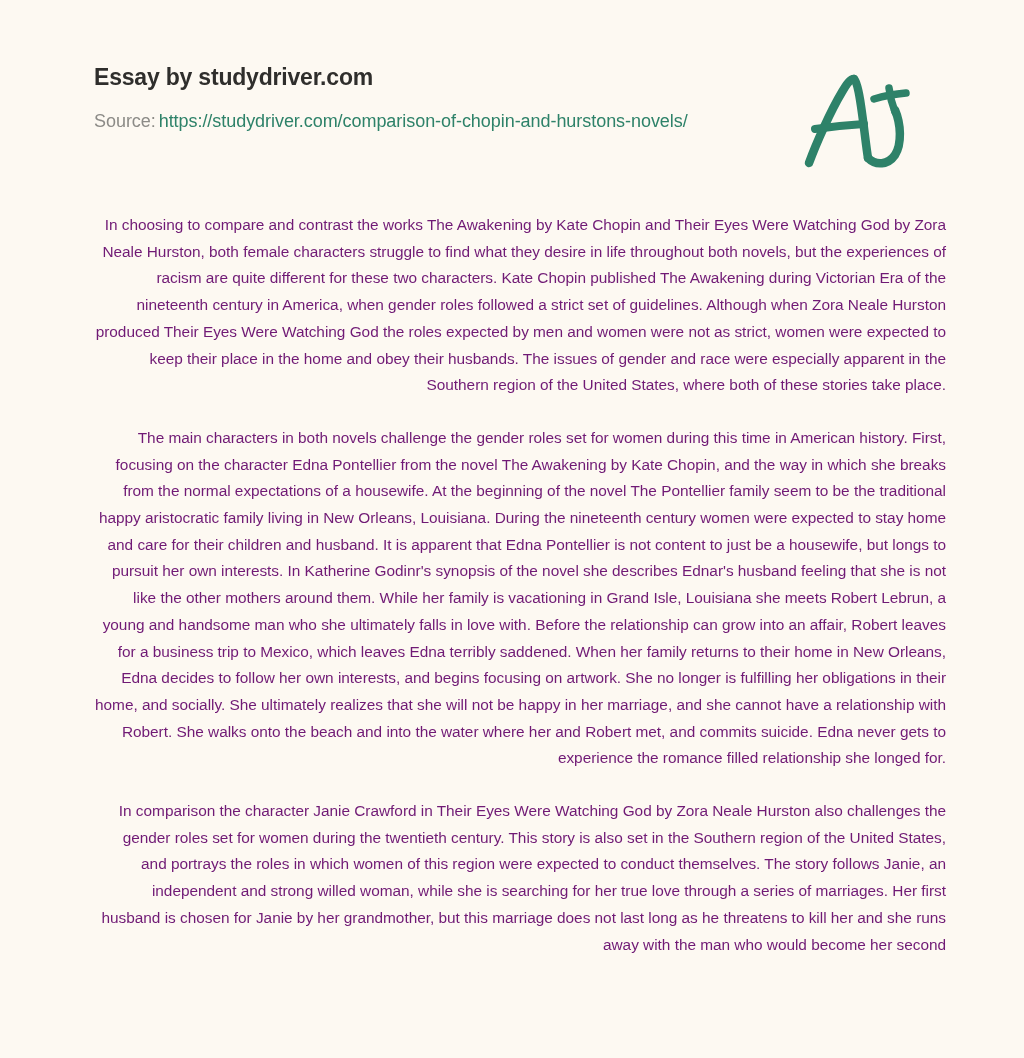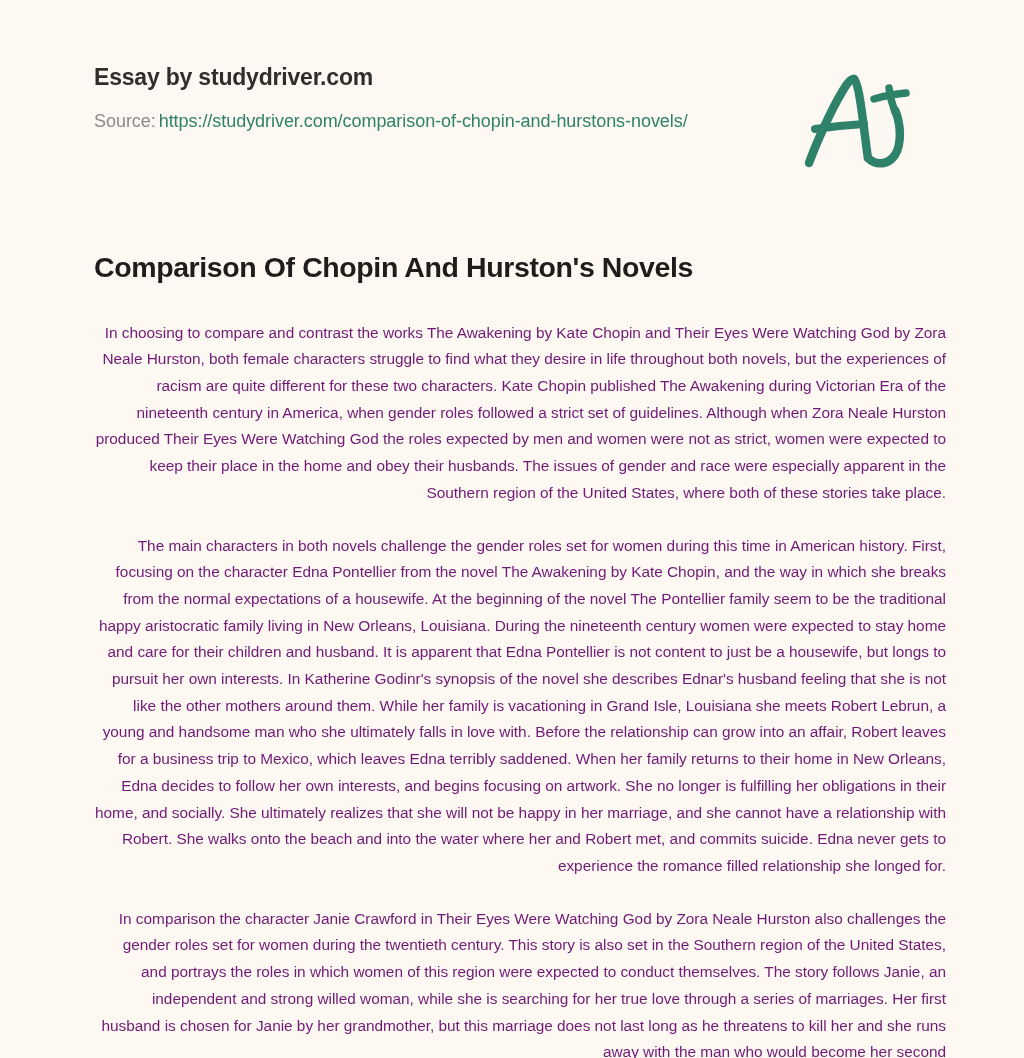--- a/index.html
+++ b/index.html
@@ -137,21 +137,20 @@
           <path d="M72 92 C80 100, 92 99, 99 89 C106 78, 105 58, 99 44" stroke-width="8.5"></path>
 
           <path d="M93 22 C94 30, 96 38, 99 46" stroke-width="7.5"></path>
 
           <path d="M78 33 C88 30, 99 28, 110 27" stroke-width="7.5"></path>
         </g>
       </svg>
     </div>
   </div>
 
-  <h1 class="title">Comparison Of Chopin And Hurston's Novels</h1>
 
   <div class="article">
     <p>In choosing to compare and contrast the works The Awakening by Kate Chopin and Their Eyes Were Watching God by Zora Neale Hurston, both female characters struggle to find what they desire in life throughout both novels, but the experiences of racism are quite different for these two characters. Kate Chopin published The Awakening during Victorian Era of the nineteenth century in America, when gender roles followed a strict set of guidelines. Although when Zora Neale Hurston produced Their Eyes Were Watching God the roles expected by men and women were not as strict, women were expected to keep their place in the home and obey their husbands. The issues of gender and race were especially apparent in the Southern region of the United States, where both of these stories take place.</p>
     <p>The main characters in both novels challenge the gender roles set for women during this time in American history. First, focusing on the character Edna Pontellier from the novel The Awakening by Kate Chopin, and the way in which she breaks from the normal expectations of a housewife. At the beginning of the novel The Pontellier family seem to be the traditional happy aristocratic family living in New Orleans, Louisiana. During the nineteenth century women were expected to stay home and care for their children and husband. It is apparent that Edna Pontellier is not content to just be a housewife, but longs to pursuit her own interests. In Katherine Godinr's synopsis of the novel she describes Ednar's husband feeling that she is not like the other mothers around them. While her family is vacationing in Grand Isle, Louisiana she meets Robert Lebrun, a young and handsome man who she ultimately falls in love with. Before the relationship can grow into an affair, Robert leaves for a business trip to Mexico, which leaves Edna terribly saddened. When her family returns to their home in New Orleans, Edna decides to follow her own interests, and begins focusing on artwork. She no longer is fulfilling her obligations in their home, and socially. She ultimately realizes that she will not be happy in her marriage, and she cannot have a relationship with Robert. She walks onto the beach and into the water where her and Robert met, and commits suicide. Edna never gets to experience the romance filled relationship she longed for.</p>
     <p>In comparison the character Janie Crawford in Their Eyes Were Watching God by Zora Neale Hurston also challenges the gender roles set for women during the twentieth century. This story is also set in the Southern region of the United States, and portrays the roles in which women of this region were expected to conduct themselves. The story follows Janie, an independent and strong willed woman, while she is searching for her true love through a series of marriages. Her first husband is chosen for Janie by her grandmother, but this marriage does not last long as he threatens to kill her and she runs away with the man who would become her second</p>
   </div>
 
 </div>
 
 </body></html>

